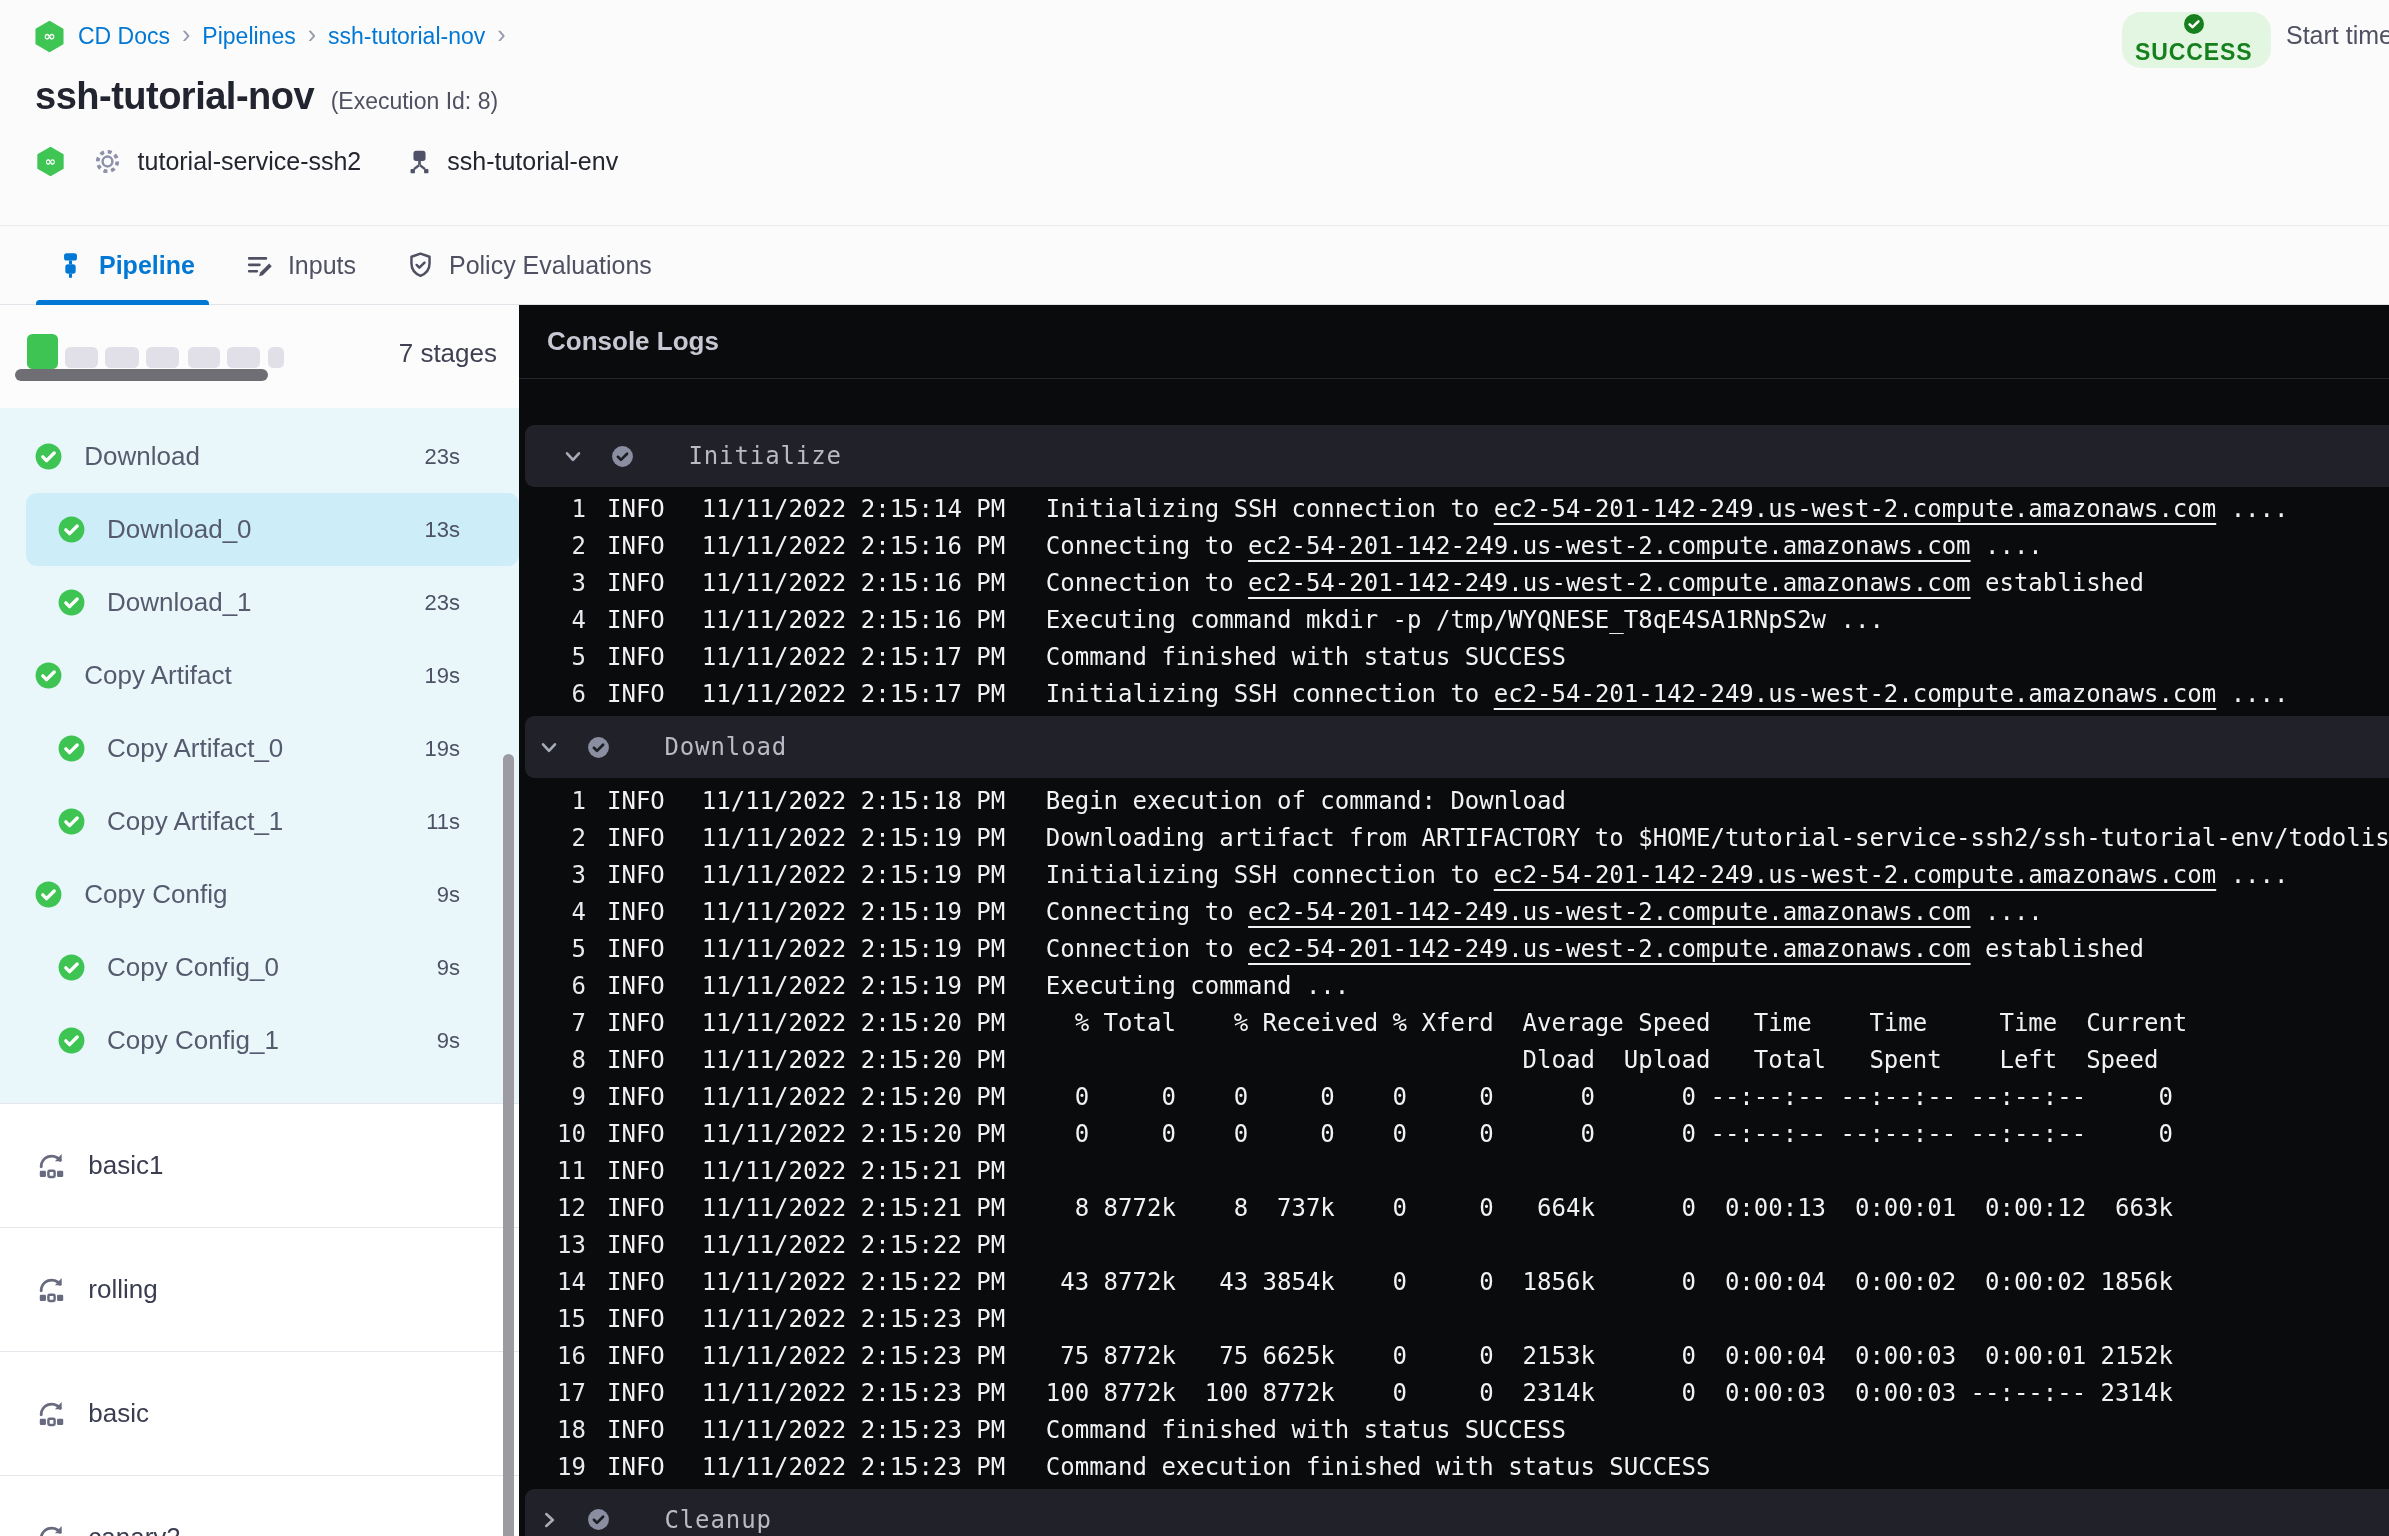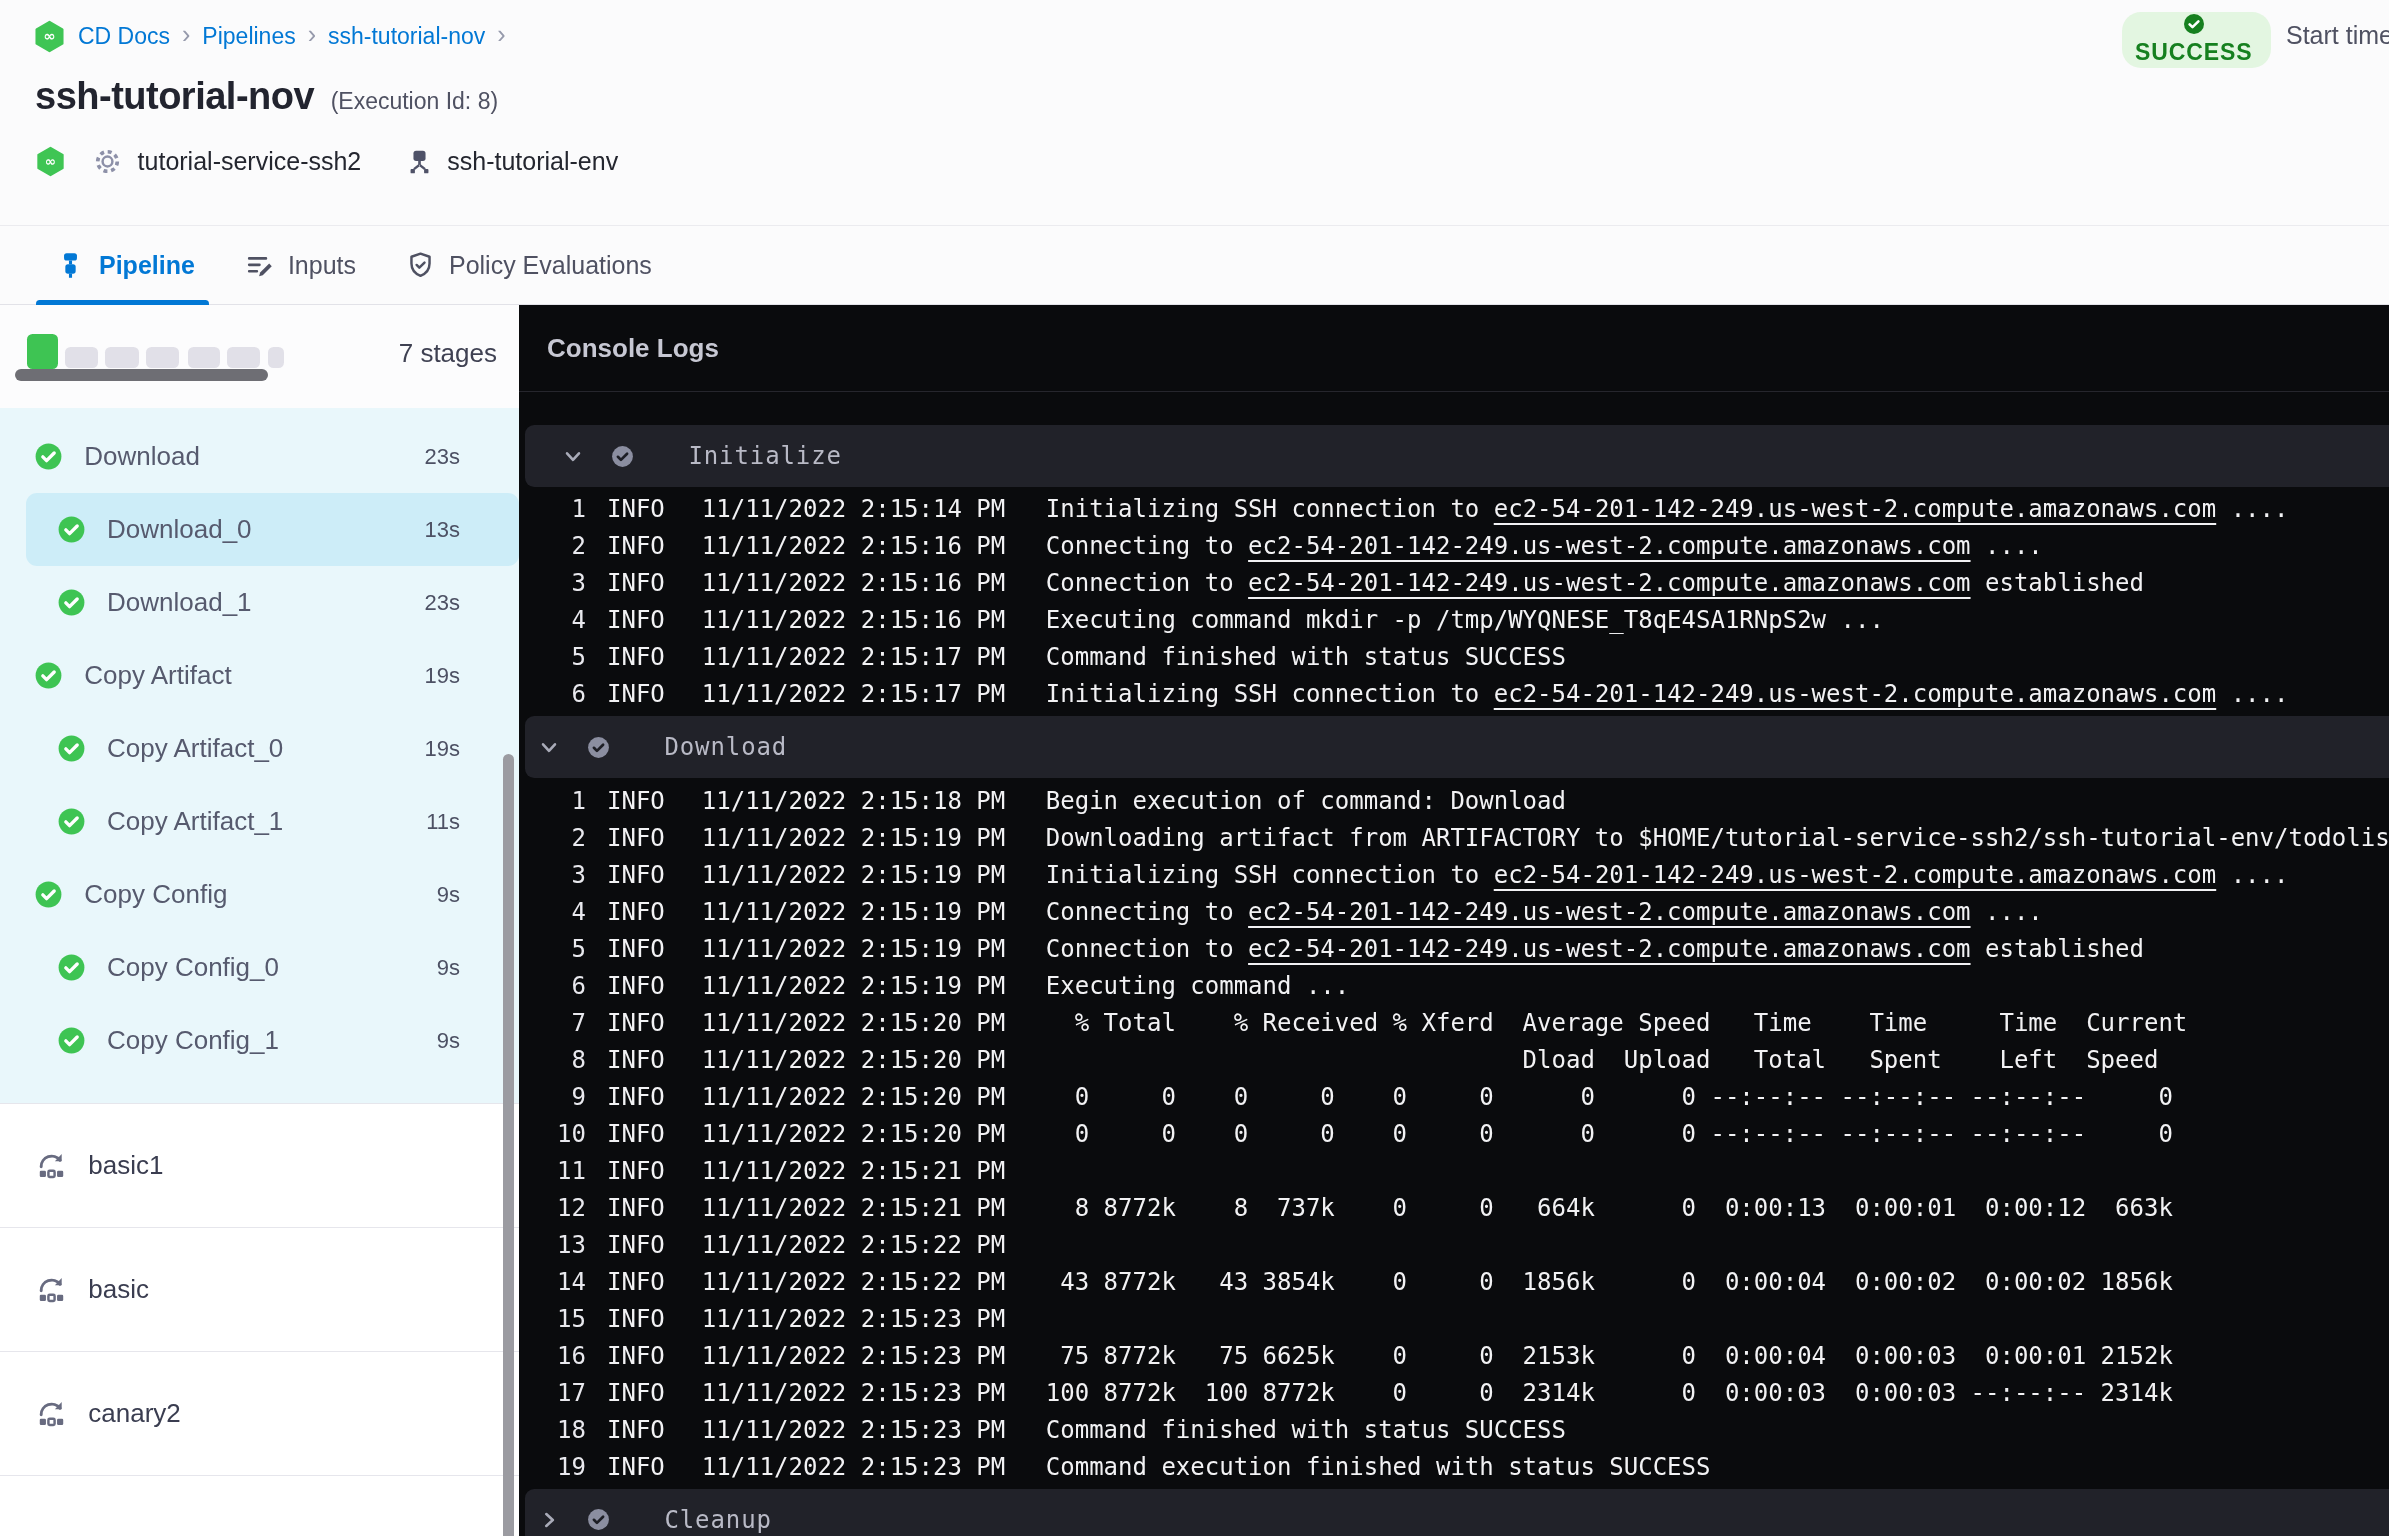--- a/index.html
+++ b/index.html
@@ -61,21 +61,21 @@
     border-bottom:0.9px solid #e6e6ec;cursor:pointer;}
   .pipe-row:first-child{border-top:0.9px solid #e6e6ec;}
   .pipe-row .rollick{width:37px;height:37px;}
   .p-label{font-size:26px;color:#3a3d50;}
 
   .sidebar-vscroll{position:absolute;right:4.6px;top:449px;width:11px;height:787px;border-radius:5.5px;background:#9b9ba1;}
 
   
   .console{position:absolute;left:519px;top:0;right:0;bottom:0;background:#0a0b0d;
     font-family:"DejaVu Sans Mono",monospace;overflow:hidden;}
-  .console-title{height:87px;display:flex;align-items:center;padding-left:28px;
+  .console-title{height:74px;display:flex;align-items:center;padding-left:28px;
     font-family:"Liberation Sans",sans-serif;font-weight:bold;font-size:26px;color:#c7c8d3;
     border-bottom:1.8px solid #26262d;box-sizing:border-box;}
   .console-body{position:absolute;top:89px;left:0;right:0;bottom:-9.2px;overflow:hidden;}
   .log-section-header{height:62px;margin:3.7px 0 3.7px 6.4px;background:#212229;border-radius:9.2px 0 0 9.2px;
     display:flex;align-items:center;cursor:pointer;}
   .console-body > .log-section-header:first-child{margin-top:31px;padding-left:24px;}
   .log-section-header .chev{width:26px;height:26px;margin-left:11px;flex:none;}
   .log-section-header .ck{width:25px;height:25px;margin-left:24px;flex:none;}
   .sec-name{margin-left:53px;font-size:24px;color:#b9bac6;letter-spacing:0.9px;}
   .log-row{height:37px;display:flex;align-items:center;font-size:24px;color:#f2f2f4;white-space:pre;}
@@ -267,20 +267,30 @@
       <div class="pipeline-list">
           <div class="pipe-row">
             <svg class="rollick" viewBox="0 0 24 24">
               <path d="M5.3 12.8a6.8 6.8 0 0 1 12.2-4.2" fill="none" stroke="#686b80" stroke-width="1.9" stroke-linecap="round"></path>
               <path d="M18.6 4.6v4.6h-4.4z" fill="#686b80"></path>
               <rect x="4.4" y="15.4" width="4" height="4" rx="0.8" fill="#686b80"></rect>
               <rect x="10" y="15.4" width="4" height="4" rx="0.8" fill="none" stroke="#686b80" stroke-width="1.6"></rect>
               <rect x="15.6" y="15.4" width="4" height="4" rx="0.8" fill="#686b80"></rect>
             </svg>
             <span class="p-label">basic1</span>
+          </div>
+          <div class="pipe-row">
+            <svg class="rollick" viewBox="0 0 24 24">
+              <path d="M5.3 12.8a6.8 6.8 0 0 1 12.2-4.2" fill="none" stroke="#686b80" stroke-width="1.9" stroke-linecap="round"></path>
+              <path d="M18.6 4.6v4.6h-4.4z" fill="#686b80"></path>
+              <rect x="4.4" y="15.4" width="4" height="4" rx="0.8" fill="#686b80"></rect>
+              <rect x="10" y="15.4" width="4" height="4" rx="0.8" fill="none" stroke="#686b80" stroke-width="1.6"></rect>
+              <rect x="15.6" y="15.4" width="4" height="4" rx="0.8" fill="#686b80"></rect>
+            </svg>
+            <span class="p-label">rolling</span>
           </div>
           <div class="pipe-row">
             <svg class="rollick" viewBox="0 0 24 24">
               <path d="M5.3 12.8a6.8 6.8 0 0 1 12.2-4.2" fill="none" stroke="#686b80" stroke-width="1.9" stroke-linecap="round"></path>
               <path d="M18.6 4.6v4.6h-4.4z" fill="#686b80"></path>
               <rect x="4.4" y="15.4" width="4" height="4" rx="0.8" fill="#686b80"></rect>
               <rect x="10" y="15.4" width="4" height="4" rx="0.8" fill="none" stroke="#686b80" stroke-width="1.6"></rect>
               <rect x="15.6" y="15.4" width="4" height="4" rx="0.8" fill="#686b80"></rect>
             </svg>
             <span class="p-label">basic</span>

